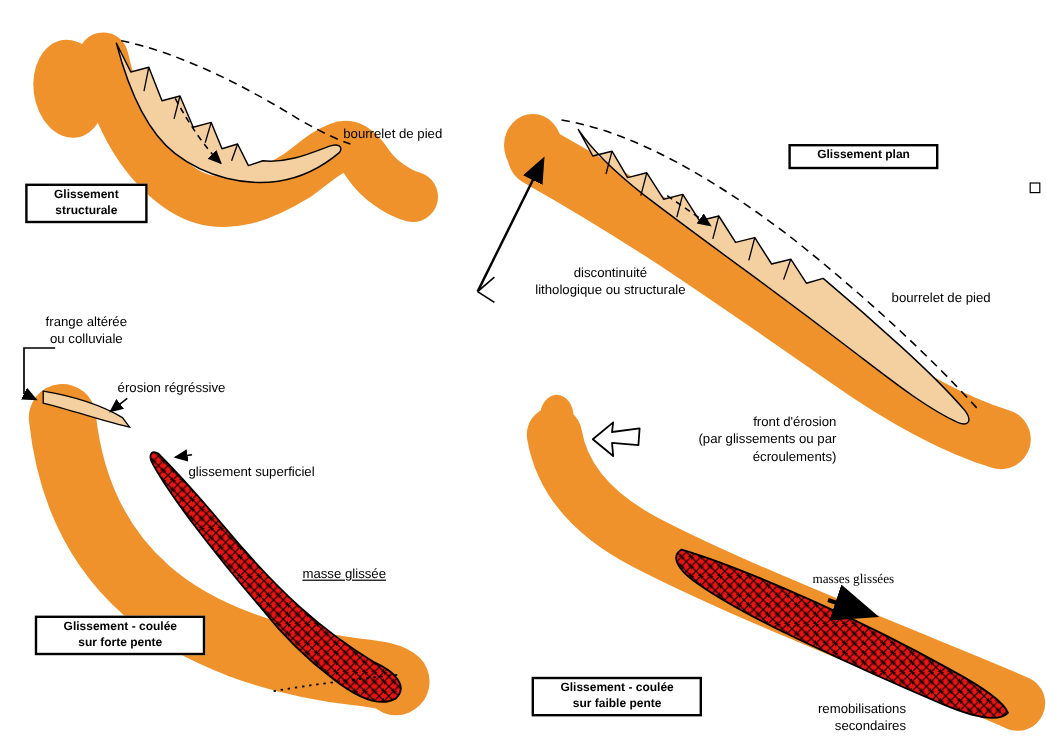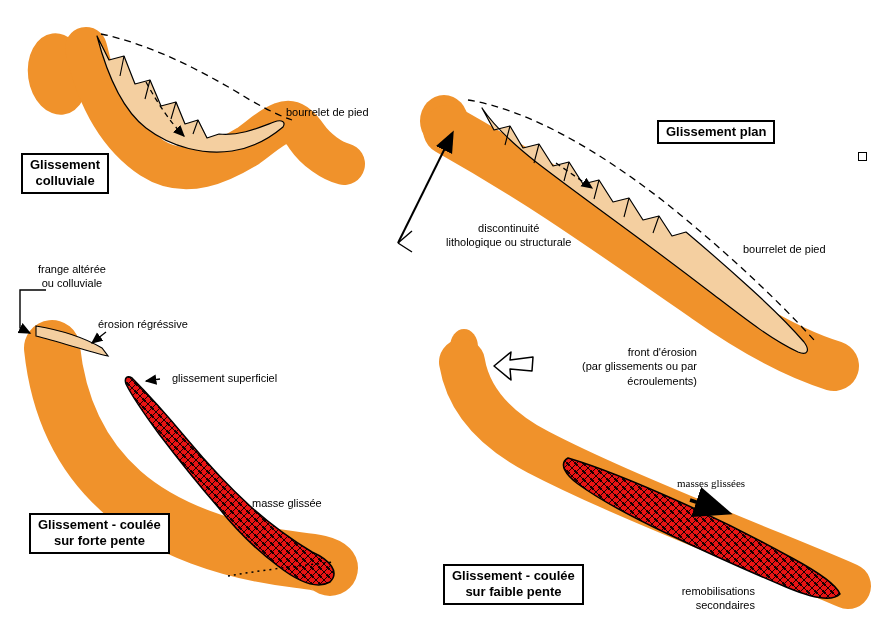--- a/index.html
+++ b/index.html
@@ -5,22 +5,22 @@
   html,body{margin:0;padding:0;background:#fff;}
   .canvas{
     position:relative;width:872px;height:618px;background:#fff;overflow:hidden;
     font-family:"Liberation Sans",sans-serif;color:#000;
   }
   .canvas svg{position:absolute;left:0;top:0;}
   .label{position:absolute;font-size:11px;line-height:1.3;white-space:nowrap;text-align:center;}
   .label.center{text-align:right;}
   .titlebox{
     position:absolute;border:2px solid #000;background:#fff;
-    font-size:13px;font-weight:700;line-height:1.25;text-align:center;
-    padding:2px 7px;white-space:nowrap;
+    font-size:10px;font-weight:700;line-height:1.25;text-align:center;
+    padding:2px 22px;white-space:nowrap;
   }
   .sq{position:absolute;width:7px;height:7px;border:1px solid #000;background:#fff;}
 </style>
 </head>
 <body>
 
 <div class="canvas">
 
   <svg width="872" height="618" viewBox="0 0 872 618">
     <defs>
@@ -77,39 +77,39 @@
       <path d="M462,362 C468,398 492,428 538,452 C588,478 648,503 708,528 C758,549 814,571 848,586" fill="none" stroke="#F0922B" stroke-width="46" stroke-linecap="round" stroke-linejoin="round"></path>
       <path d="M568,458 C602,468 640,484 680,502 C718,519 756,538 792,558 C818,572 836,584 840,594
            C832,602 812,598 786,587 C748,571 708,553 668,534 C632,517 600,500 578,484 C566,475 558,464 568,458 Z" fill="url(#hatch)" stroke="#000" stroke-width="1.5" stroke-linejoin="round"></path>
       <path d="M494,366 L511,352 L510,360 L533,357 L532,371 L510,369 L511,380 Z" fill="#fff" stroke="#000" stroke-width="1.5" stroke-linejoin="round"></path>
       <path d="M690,500 L726,512" fill="none" stroke="#000" stroke-width="3.5" marker-end="url(#arrBig)"></path>
     </g>
   </svg>
 
   <div class="titlebox" style="left:21px;top:153px;">
     <div>Glissement</div>
-    <div>colluviale</div>
+    <div>structurale</div>
   </div>
   <div class="label" style="left:286px;top:105px;">bourrelet de pied</div>
 
   <div class="titlebox" style="left:657px;top:120px;">Glissement plan</div>
   <div class="label" style="left:410px;top:221px;padding-left:36px;">
     <div>discontinuité</div>
     <div>lithologique ou structurale</div>
   </div>
   <div class="label" style="left:743px;top:242px;">bourrelet de pied</div>
   <div class="sq" style="left:858px;top:152px;"></div>
 
   <div class="label" style="left:38px;top:262px;">
     <div>frange altérée</div>
     <div>ou colluviale</div>
   </div>
   <div class="label" style="left:98px;top:317px;">érosion régréssive</div>
-  <div class="label" style="left:157px;top:371px;margin-left:15px;">glissement superficiel</div>
-  <div class="label" style="left:252px;top:496px;">masse glissée</div>
+  <div class="label" style="left:157px;top:387px;">glissement superficiel</div>
+  <div class="label" style="left:252px;top:472px;text-decoration:underline;">masse glissée</div>
   <div class="titlebox" style="left:29px;top:513px;">
     <div>Glissement - coulée</div>
     <div>sur forte pente</div>
   </div>
 
   <div class="label center" style="left:537px;top:345px;width:160px;">
     <div>front d'érosion</div>
     <div>(par glissements ou par</div>
     <div>écroulements)</div>
   </div>

